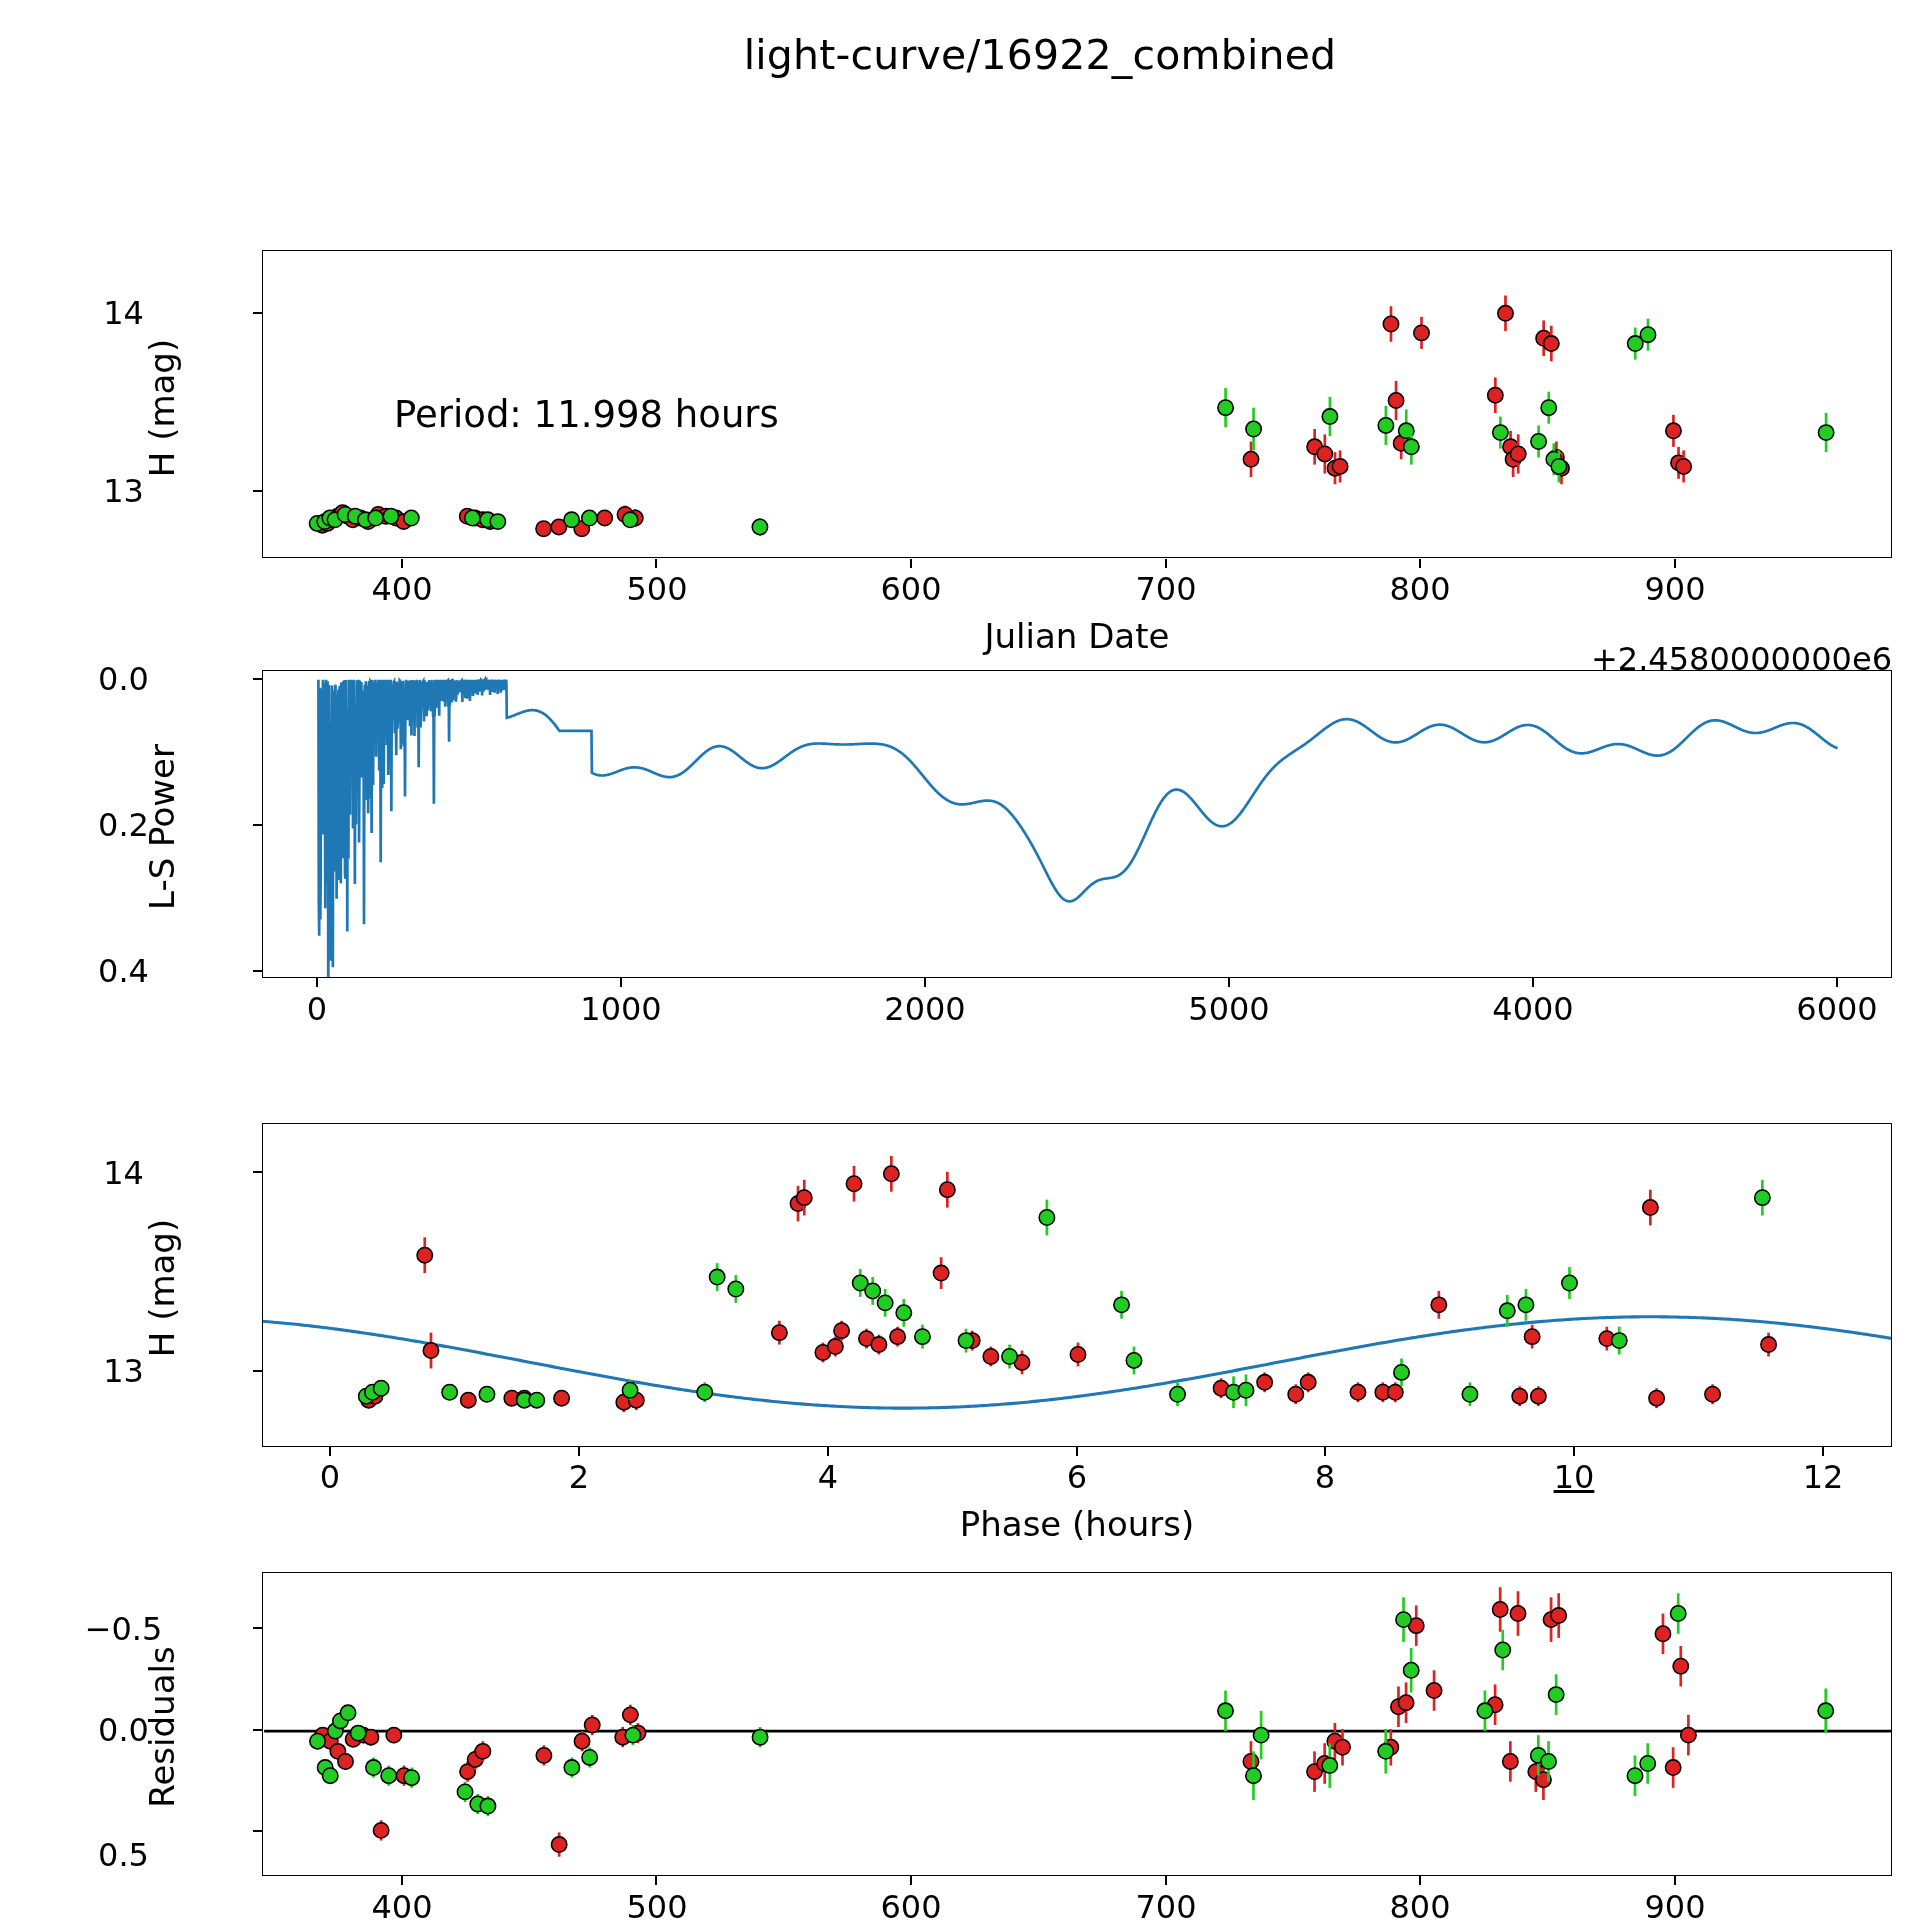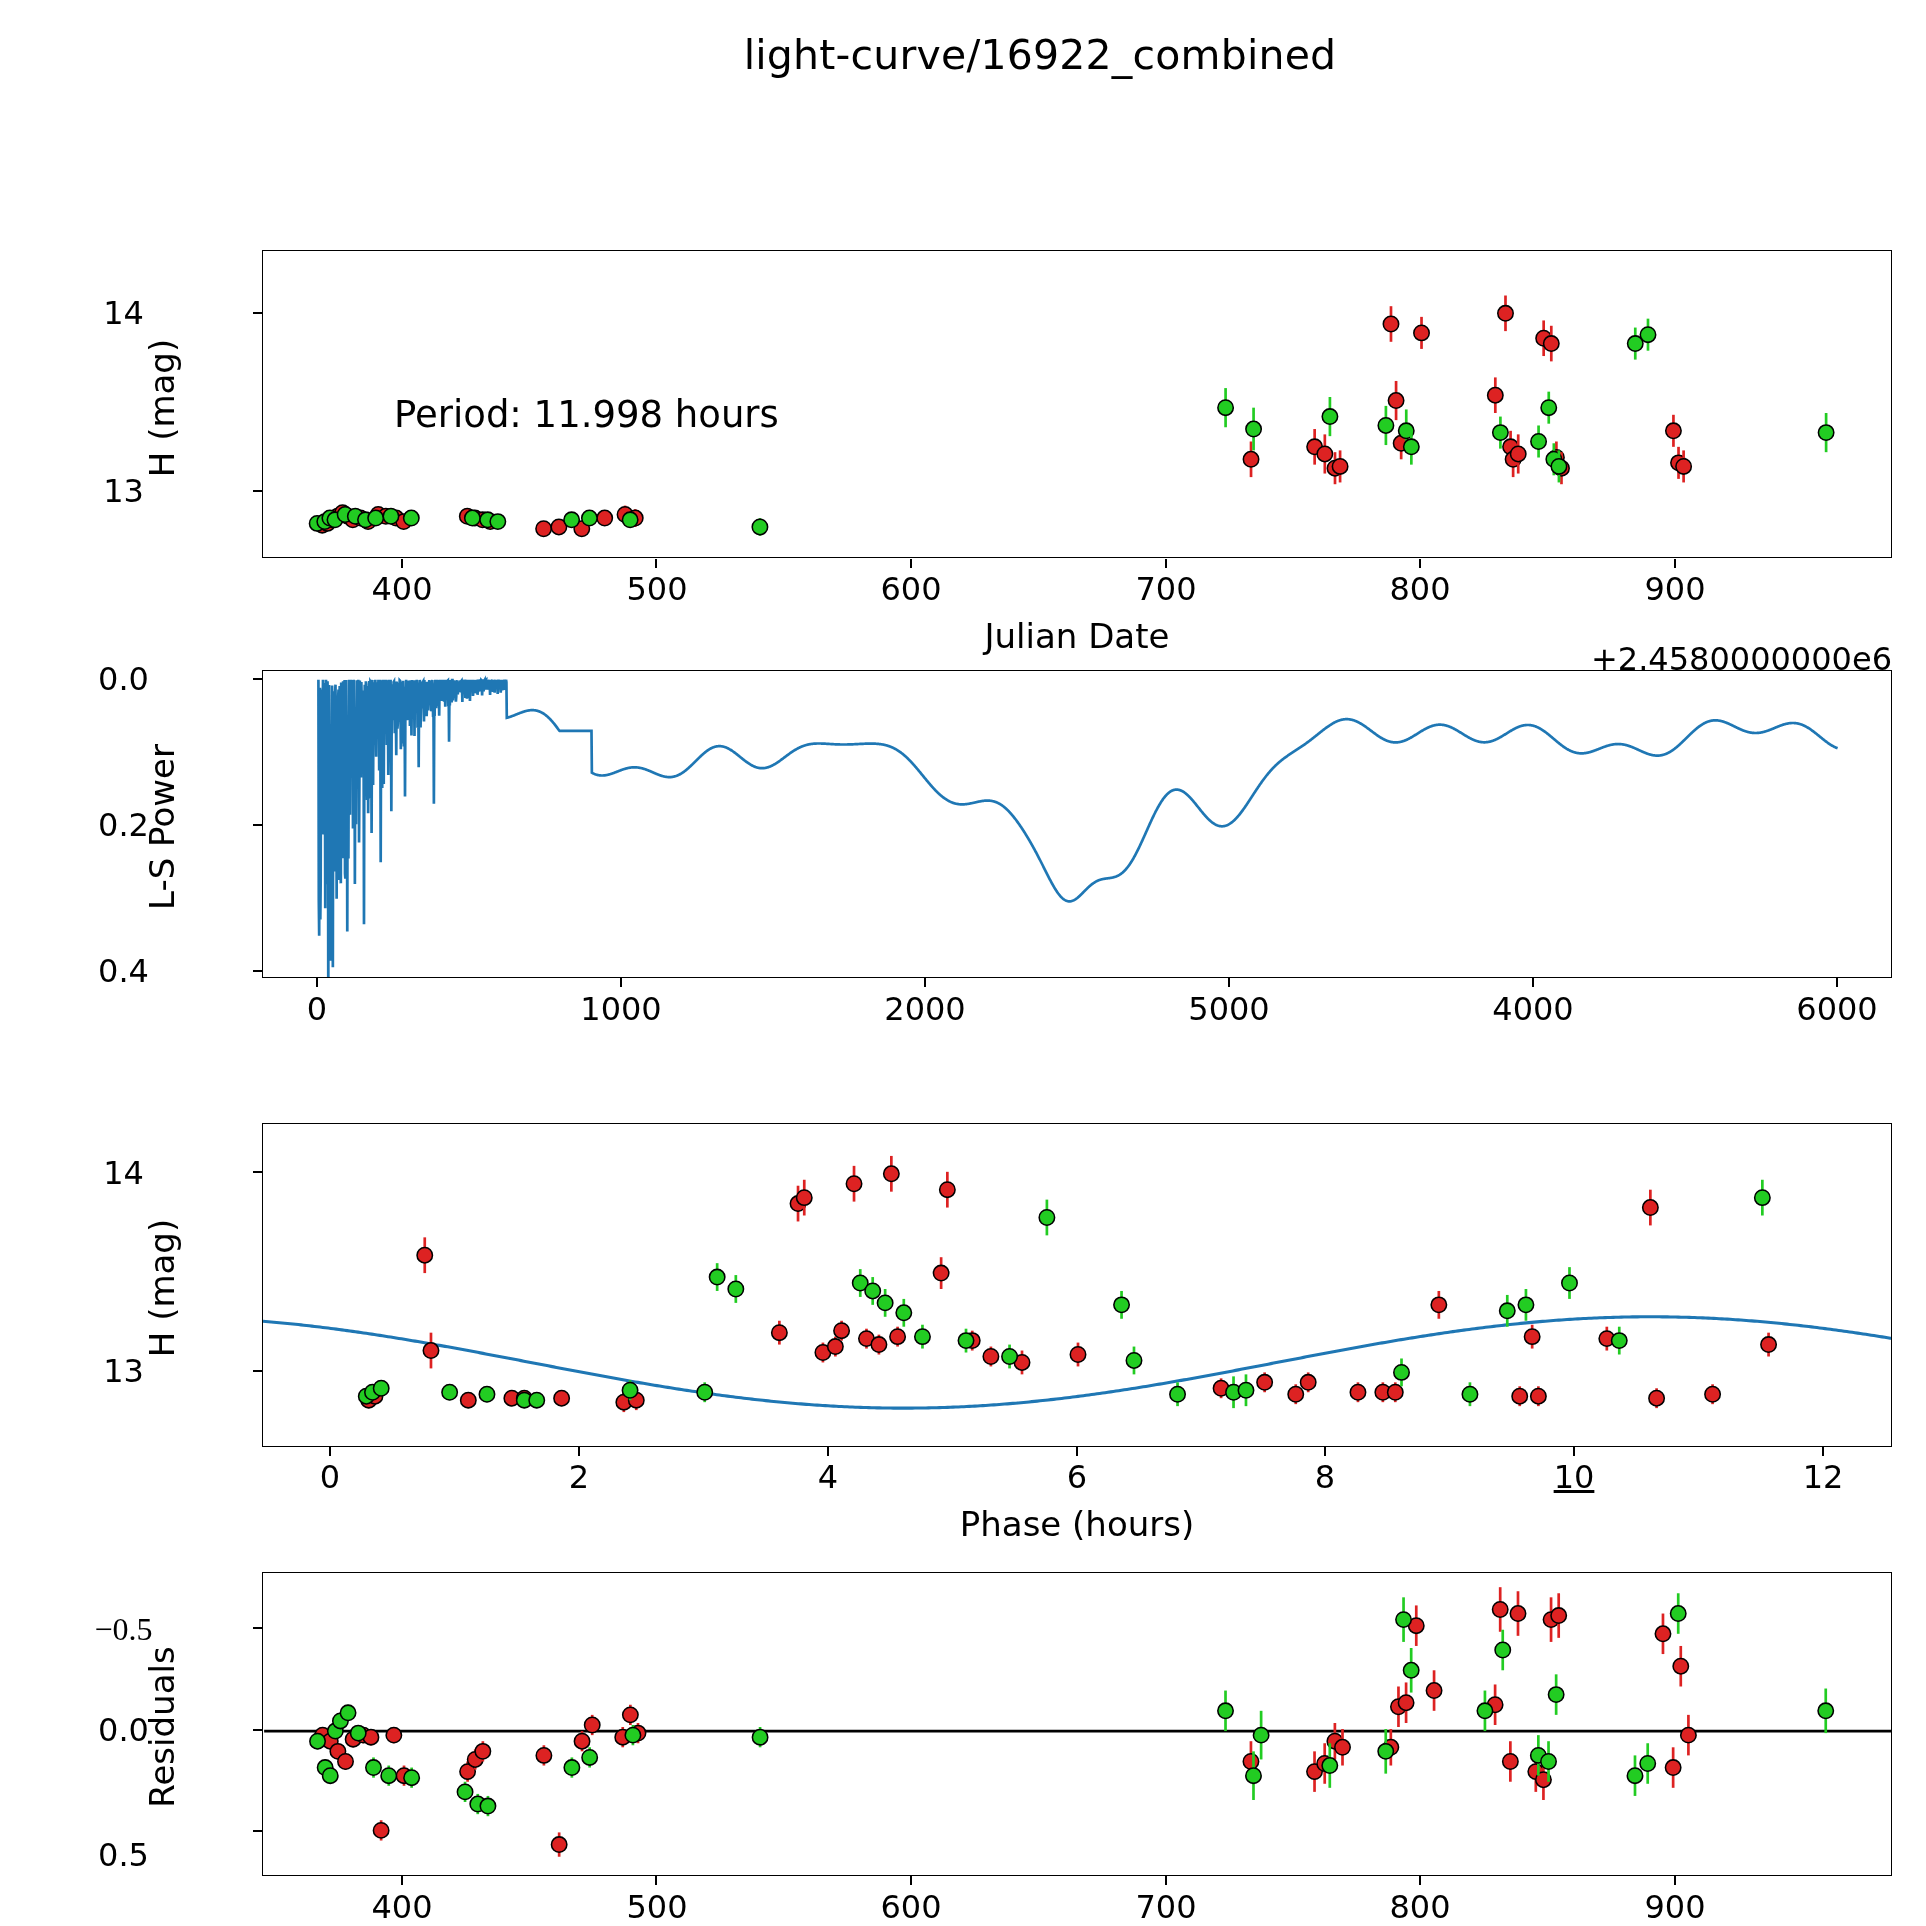--- a/index.html
+++ b/index.html
@@ -633,20 +633,20 @@
     <div class="tick-label tick-x" style="left: 657px; top: 1888px;">500</div>
     <div class="tickmark" style="left: 910px; top: 1876px; width: 2.3px; height: 8.5px;"></div>
     <div class="tick-label tick-x" style="left: 911px; top: 1888px;">600</div>
     <div class="tickmark" style="left: 1165px; top: 1876px; width: 2.3px; height: 8.5px;"></div>
     <div class="tick-label tick-x" style="left: 1166px; top: 1888px;">700</div>
     <div class="tickmark" style="left: 1419px; top: 1876px; width: 2.3px; height: 8.5px;"></div>
     <div class="tick-label tick-x" style="left: 1420px; top: 1888px;">800</div>
     <div class="tickmark" style="left: 1674px; top: 1876px; width: 2.3px; height: 8.5px;"></div>
     <div class="tick-label tick-x" style="left: 1675px; top: 1888px;">900</div>
     <div class="tickmark" style="left: 253px; top: 1627px; width: 8.5px; height: 2.3px;"></div>
-    <div class="tick-label tick-y" style="left: 0px; top: 1629px; width: 247px; font-family: Liberation Serif, serif;">−0.5</div>
+    <div class="tick-label tick-y" style="left: 0px; top: 1629px; width: 247px;">−0.5</div>
     <div class="tickmark" style="left: 253px; top: 1729px; width: 8.5px; height: 2.3px;"></div>
     <div class="tick-label tick-y" style="left: 0px; top: 1730px; width: 247px;">0.0</div>
     <div class="tickmark" style="left: 253px; top: 1830px; width: 8.5px; height: 2.3px;"></div>
     <div class="tick-label tick-y" style="left: 0px; top: 1831px; width: 247px; margin-top: 24px;">0.5</div>
     <div class="axis-label axis-label-y" style="left: 81px; top: 1707px; transform: rotate(-90deg);">Residuals</div>
   </div>
 
 
 </body></html>

